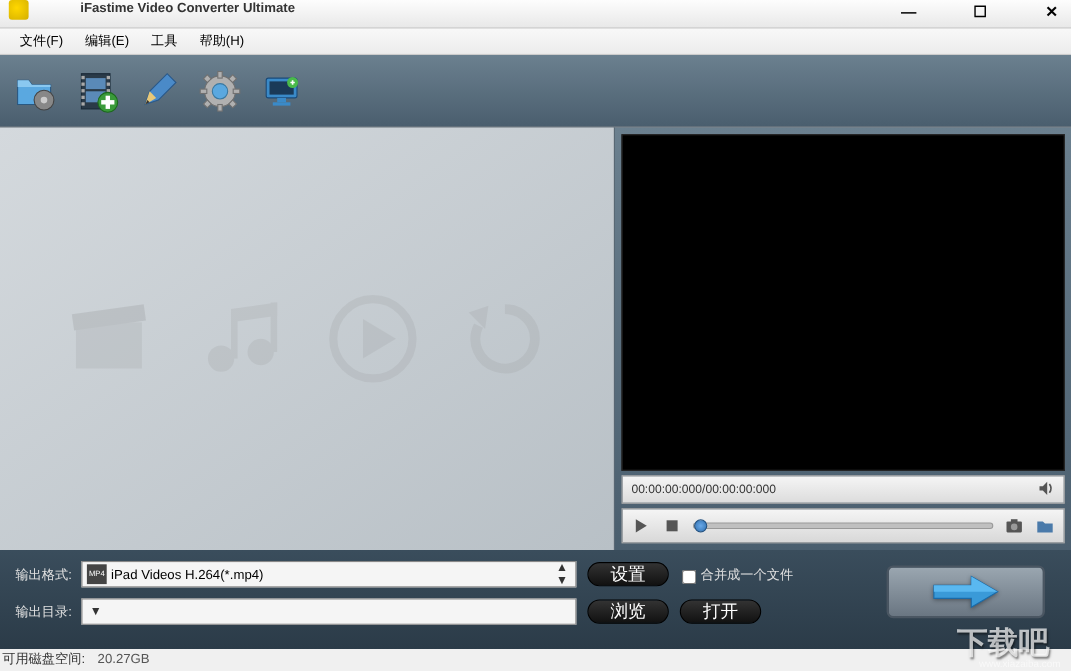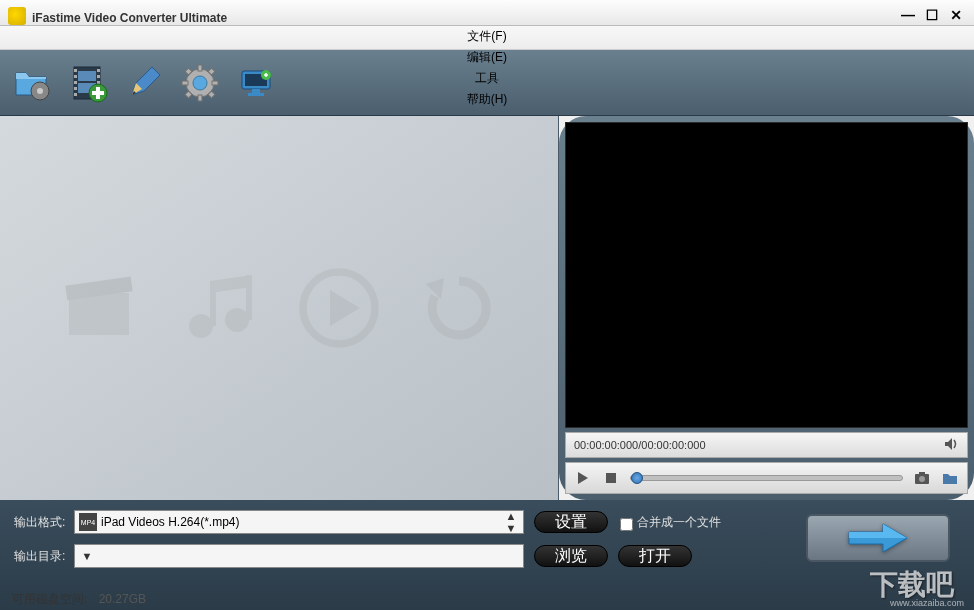--- a/index.html
+++ b/index.html
@@ -1,57 +1,57 @@
 <!DOCTYPE html>
 <html><head>
 <meta charset="utf-8">
 <style>
 * { margin: 0; padding: 0; box-sizing: border-box; font-family: "Microsoft YaHei", Arial, sans-serif; }
 body { width: 974px; height: 610px; background: #f0f0f0; overflow: hidden; position: relative; }
 
-.titlebar { height: 26px; background: linear-gradient(to bottom, #fdfdfd, #e8e8e8); display: flex; align-items: flex-end; padding: 0 8px; border-bottom: 1px solid #bbb; }
+.titlebar { height: 26px; background: linear-gradient(to bottom, #fdfdfd, #e8e8e8); display: flex; align-items: flex-start; padding: 0 8px; border-bottom: 1px solid #bbb; gap: 41px; }
 .titlebar .logo { width: 18px; height: 18px; background: radial-gradient(circle at 40% 40%, #ffd700, #d4af00); border-radius: 3px; margin-right: 6px; }
 .titlebar .title { font-size: 12px; font-weight: bold; color: #333; flex: 1; }
 .titlebar .win-btn { width: 20px; height: 20px; margin-left: 4px; display: flex; align-items: center; justify-content: center; font-size: 14px; font-weight: bold; cursor: pointer; }
 
-.menubar { height: 24px; background: linear-gradient(to bottom, #f8f8f8, #ececec); display: flex; align-items: center; padding: 0 8px; border-bottom: 1px solid #ccc; font-size: 12px; flex-direction: column; }
+.menubar { height: 24px; background: linear-gradient(to bottom, #f8f8f8, #ececec); display: flex; align-items: center; padding: 0 8px; border-bottom: 1px solid #ccc; font-size: 12px; }
 .menubar .menu-item { padding: 2px 10px; cursor: pointer; }
 
 .toolbar { height: 66px; background: linear-gradient(to bottom, #6b808f, #4a5e6e); display: flex; align-items: center; padding: 0 10px; gap: 12px; border-bottom: 1px solid #2a3a48; }
 .toolbar .tool-btn { width: 44px; height: 44px; cursor: pointer; display: flex; align-items: center; justify-content: center; }
 
 .main-area { display: flex; height: 384px; }
 .source-area { width: 559px; background: linear-gradient(to bottom right, #d4d9dd, #b8c0c6); position: relative; display: flex; align-items: center; justify-content: center; border-right: 1px solid #4a5a68; }
 .watermark { opacity: 0.15; display: flex; gap: 30px; align-items: center; }
 .watermark svg { fill: #666; }
 
-.preview-panel { width: 415px; background: linear-gradient(to bottom, #6b808f, #4a5e6e); padding: 6px; display: flex; flex-direction: column; border-radius: 27px; }
+.preview-panel { width: 415px; background: linear-gradient(to bottom, #6b808f, #4a5e6e); padding: 6px; display: flex; flex-direction: column; }
 .video-screen { flex: 1; background: #000; border: 1px solid #2a2a2a; }
 .time-bar { height: 26px; background: linear-gradient(to bottom, #f5f5f5, #dcdcdc); display: flex; align-items: center; padding: 0 8px; font-size: 11px; color: #333; border: 1px solid #aaa; margin-top: 4px; }
 .time-bar .spacer { flex: 1; }
 .play-controls { height: 32px; background: linear-gradient(to bottom, #f5f5f5, #d8d8d8); display: flex; align-items: center; padding: 0 8px; gap: 10px; border: 1px solid #aaa; margin-top: 4px; }
 .play-controls .pc-btn { width: 18px; height: 18px; cursor: pointer; display: flex; align-items: center; justify-content: center; color: #555; }
 .progress-track { flex: 1; height: 6px; background: #c0c0c0; border-radius: 3px; position: relative; border: 1px solid #999; }
 .progress-thumb { position: absolute; left: 0; top: -4px; width: 12px; height: 12px; background: radial-gradient(circle, #68a8e8, #3070b0); border-radius: 50%; border: 1px solid #205080; }
 
-.bottom-panel { height: 110px; background: linear-gradient(to bottom, #3a4d5c, #2b3b48); padding: 10px 14px 4px 14px; color: #e0e0e0; font-size: 12px; position: relative; }
+.bottom-panel { height: 90px; background: linear-gradient(to bottom, #3a4d5c, #2b3b48); padding: 10px 14px 4px 14px; color: #e0e0e0; font-size: 12px; position: relative; }
 .form-row { display: flex; align-items: center; margin-bottom: 10px; }
 .form-label { width: 60px; }
 .dropdown-field { width: 450px; height: 24px; background: #f5f5f5; border: 1px solid #888; display: flex; align-items: center; padding: 0 4px; color: #000; font-size: 12px; }
 .dropdown-field .dd-icon { width: 18px; height: 18px; background: #444; margin-right: 4px; display: flex; align-items: center; justify-content: center; color: #fff; font-size: 7px; }
 .dropdown-field .dd-text { flex: 1; }
 .dropdown-field .dd-arrow { width: 16px; text-align: center; font-size: 11px; color: #333; }
 .pill-btn { height: 22px; padding: 0 20px; background: linear-gradient(to bottom, #333, #111); color: #fff; border-radius: 11px; display: flex; align-items: center; margin-left: 10px; cursor: pointer; font-size: 16px; border: 1px solid #000; }
 .checkbox-wrap { display: flex; align-items: flex-end; margin-left: 12px; gap: 4px; }
 .checkbox-wrap input { width: 13px; height: 13px; }
 
 .convert-btn { position: absolute; right: 24px; top: 14px; width: 144px; height: 48px; background: linear-gradient(to bottom, #9aa6b0, #6a7682); border: 2px solid #4a5662; border-radius: 6px; cursor: pointer; display: flex; align-items: center; justify-content: center; }
 .convert-btn svg { filter: drop-shadow(0 1px 2px rgba(0,0,0,0.4)); }
 
-.disk-info { position: absolute; bottom: 2px; left: 12px; font-size: 12px; color: #333; }
+.disk-info { position: absolute; bottom: 2px; left: 2px; font-size: 12px; color: #333; }
 
 .brand-wm { position: absolute; right: 20px; bottom: 6px; font-size: 28px; font-weight: bold; color: rgba(255,255,255,0.7); text-shadow: 1px 1px 2px rgba(0,0,0,0.5); }
 .brand-url { position: absolute; right: 10px; bottom: 2px; font-size: 9px; color: rgba(255,255,255,0.6); }
 </style>
 </head>
 <body>
 
 <div class="titlebar">
   <div class="logo"></div>
   <div class="title">iFastime Video Converter Ultimate</div>

